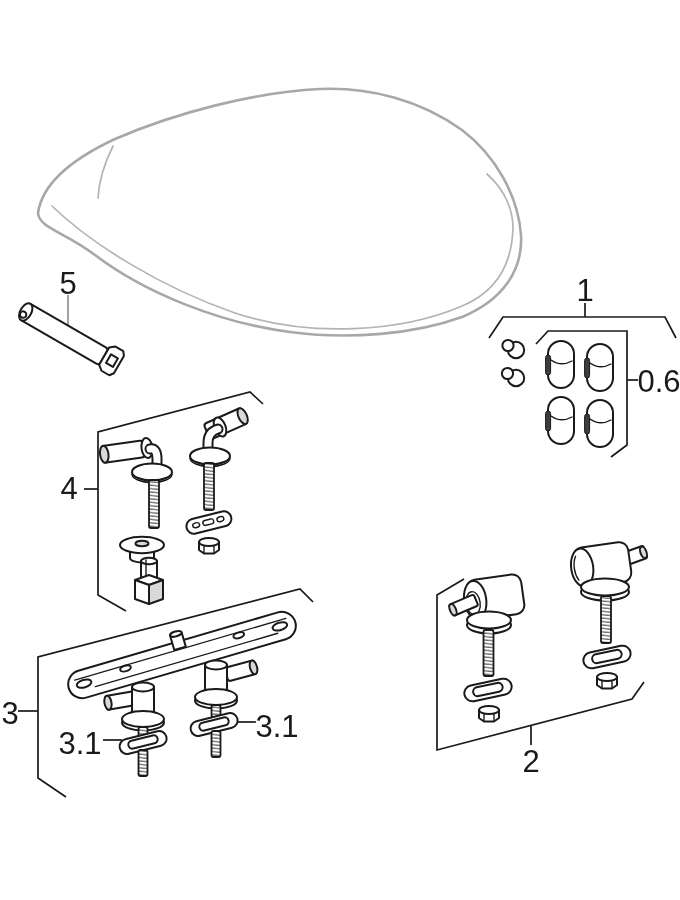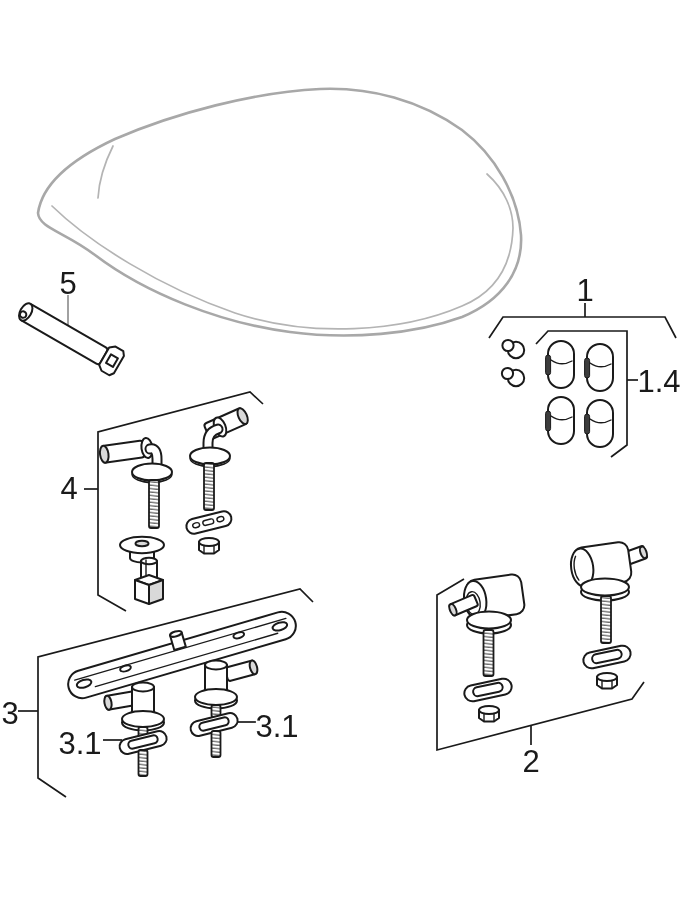--- a/index.html
+++ b/index.html
@@ -253,21 +253,21 @@
       <rect class="wh" x="592" y="652" width="30" height="9" rx="4.5"></rect>
     </g>
     <path class="wh" d="M 597,677 L 597,685 L 602,688.5 L 612,688.5 L 617,685 L 617,677 Z"></path>
     <ellipse class="wh" cx="607" cy="677" rx="10" ry="4"></ellipse>
     <line class="thin" x1="602" y1="680.5" x2="602" y2="688"></line>
     <line class="thin" x1="612" y1="680.5" x2="612" y2="688"></line>
   </g>
 </svg>
 
 <div class="callout" style="left:585px;top:275px;">1</div>
-<div class="callout" style="left:659px;top:366px;">1.4</div>
+<div class="callout" style="left:659px;top:366px;">0.6</div>
 <div class="callout" style="left:531px;top:746px;">2</div>
 <div class="callout" style="left:10px;top:698px;">3</div>
 <div class="callout" style="left:80px;top:728px;">3.1</div>
 <div class="callout" style="left:277px;top:711px;">3.1</div>
 <div class="callout" style="left:69px;top:473px;">4</div>
 <div class="callout" style="left:68px;top:268px;">5</div>
 
 </div>
 
 </body></html>

